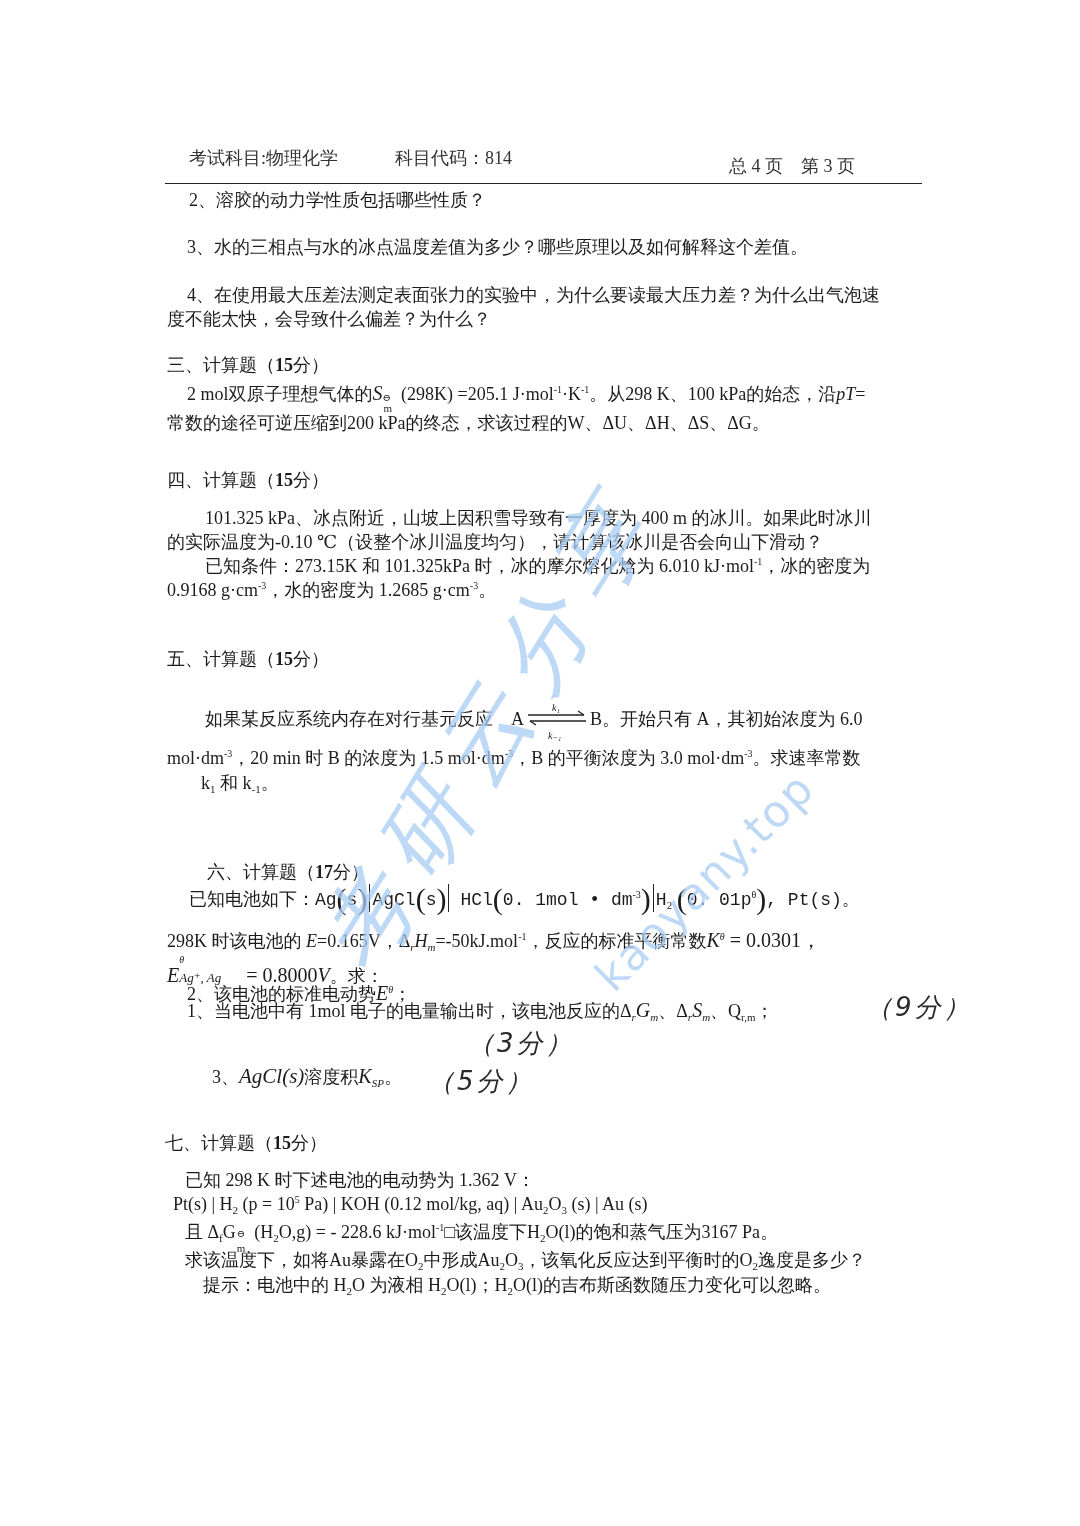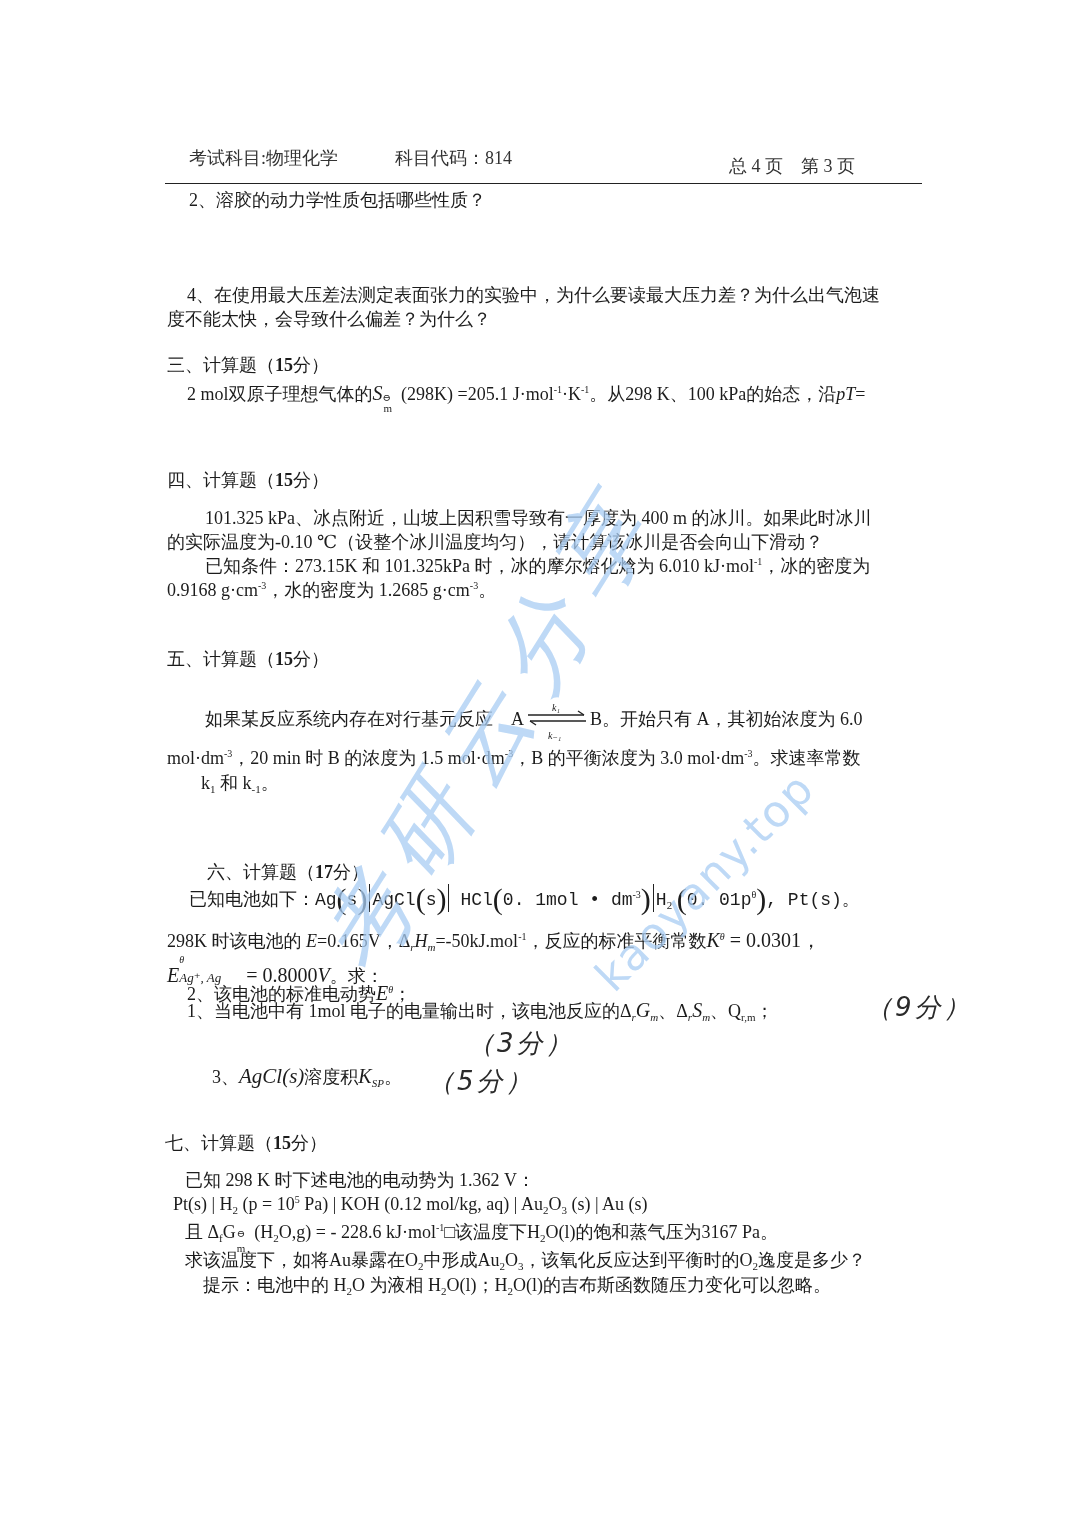--- a/index.html
+++ b/index.html
@@ -32,29 +32,31 @@
 <body>
 
 <div class="page">
 
   <div class="abs hdr" style="left:189px; top:146px;">考试科目:物理化学</div>
   <div class="abs hdr" style="left:395px; top:146px;">科目代码：814</div>
   <div class="abs hdr" style="left:729px; top:146px;margin-top:8px;">总 4 页　第 3 页</div>
   <div class="rule"></div>
 
   <div class="abs t" style="left:189px; top:188px;">2、溶胶的动力学性质包括哪些性质？</div>
+  <div class="abs t" style="left:187px; top:235px;">3、水的三相点与水的冰点温度差值为多少？哪些原理以及如何解释这个差值。</div>
   <div class="abs t" style="left:187px; top:283px;">4、在使用最大压差法测定表面张力的实验中，为什么要读最大压力差？为什么出气泡速</div>
   <div class="abs t" style="left:167px; top:307px;">度不能太快，会导致什么偏差？为什么？</div>
 
   <div class="abs sec" style="left:167px; top:353px;">
     <span class="cn">三、计算题（</span><span>15</span><span class="cn">分）</span>
   </div>
   <div class="abs t" style="left:187px; top:381px;">
     <span>2 mol双原子理想气体的</span><i style="font-size:20px;">S</i><span style="display:inline-block; position:relative; width:14px;"><sup style="position:absolute; top:-2px; left:0;">⊖</sup><sub style="position:absolute; top:8px; left:1px;">m</sub></span><span> (298K) =205.1 J·mol</span><sup>-1</sup><span>·K</span><sup>-1</sup><span>。从298 K、100 kPa的始态，沿</span><i>pT</i><span>=</span>
   </div>
+  <div class="abs t" style="left:167px; top:411px;">常数的途径可逆压缩到200 kPa的终态，求该过程的W、ΔU、ΔH、ΔS、ΔG。</div>
 
   <div class="abs sec" style="left:167px; top:468px;">
     <span class="cn">四、计算题（</span><span>15</span><span class="cn">分）</span>
   </div>
   <div class="abs t" style="left:205px; top:506px;">101.325 kPa、冰点附近，山坡上因积雪导致有一厚度为 400 m 的冰川。如果此时冰川</div>
   <div class="abs t" style="left:167px; top:530px;">的实际温度为-0.10 ℃（设整个冰川温度均匀），请计算该冰川是否会向山下滑动？</div>
   <div class="abs t" style="left:205px; top:554px;">
     <span>已知条件：273.15K 和 101.325kPa 时，冰的摩尔熔化焓为 6.010 kJ·mol</span><sup>-1</sup><span>，冰的密度为</span>
   </div>
   <div class="abs t" style="left:167px; top:578px;">

